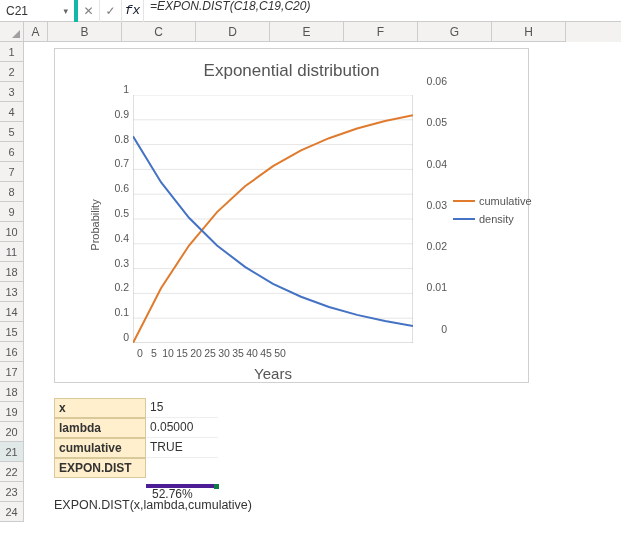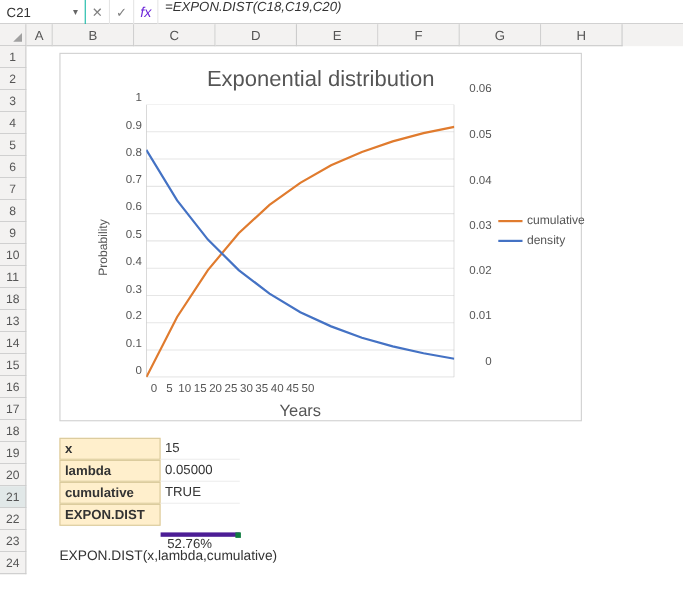--- a/index.html
+++ b/index.html
@@ -18,21 +18,21 @@
   .formula-bar {
     display: flex;
     align-items: center;
     height: 22px;
     border-bottom: 1px solid #ccc;
     background: #fff;
   }
   .name-box {
     width: 78px;
     height: 22px;
-    border-right: 1px solid #14b8a6;
+    border-right: 4px solid #14b8a6;
     padding: 0 6px;
     display: flex;
     align-items: center;
     justify-content: space-between;
     font-size: 12px;
   }
   .name-box .chev {
     font-size: 9px;
     color: #666;
   }
@@ -41,22 +41,22 @@
     height: 22px;
     display: flex;
     align-items: center;
     justify-content: center;
     border-right: 1px solid #e5e5e5;
     color: #808080;
     font-size: 12px;
   }
   .fb-btn.fx {
     font-style: italic;
-    font-family: Liberation Sans, sans-serif;
-    color: #6d28d9;
+    font-family: Liberation Mono, monospace;
+    color: #0f172a;
     font-size: 13px;
   }
   .formula-input {
     flex: 1;
     padding: 0 6px;
     font-size: 12px;
     height: 32px;
     line-height: 22px;
     font-style: italic;
   }
@@ -124,21 +124,21 @@
   .chart {
     position: absolute;
     left: 30px;
     top: 6px;
     width: 475px;
     height: 335px;
     background: #fff;
     border: 1px solid #d0d0d0;
   }
   .chart-title {
-    font-size: 20px;
+    font-size: 17px;
     color: #555;
     text-align: center;
     padding-top: 12px;
     font-weight: 400;
   }
   .plot-area {
     position: absolute;
     left: 78px;
     top: 46px;
     width: 280px;

